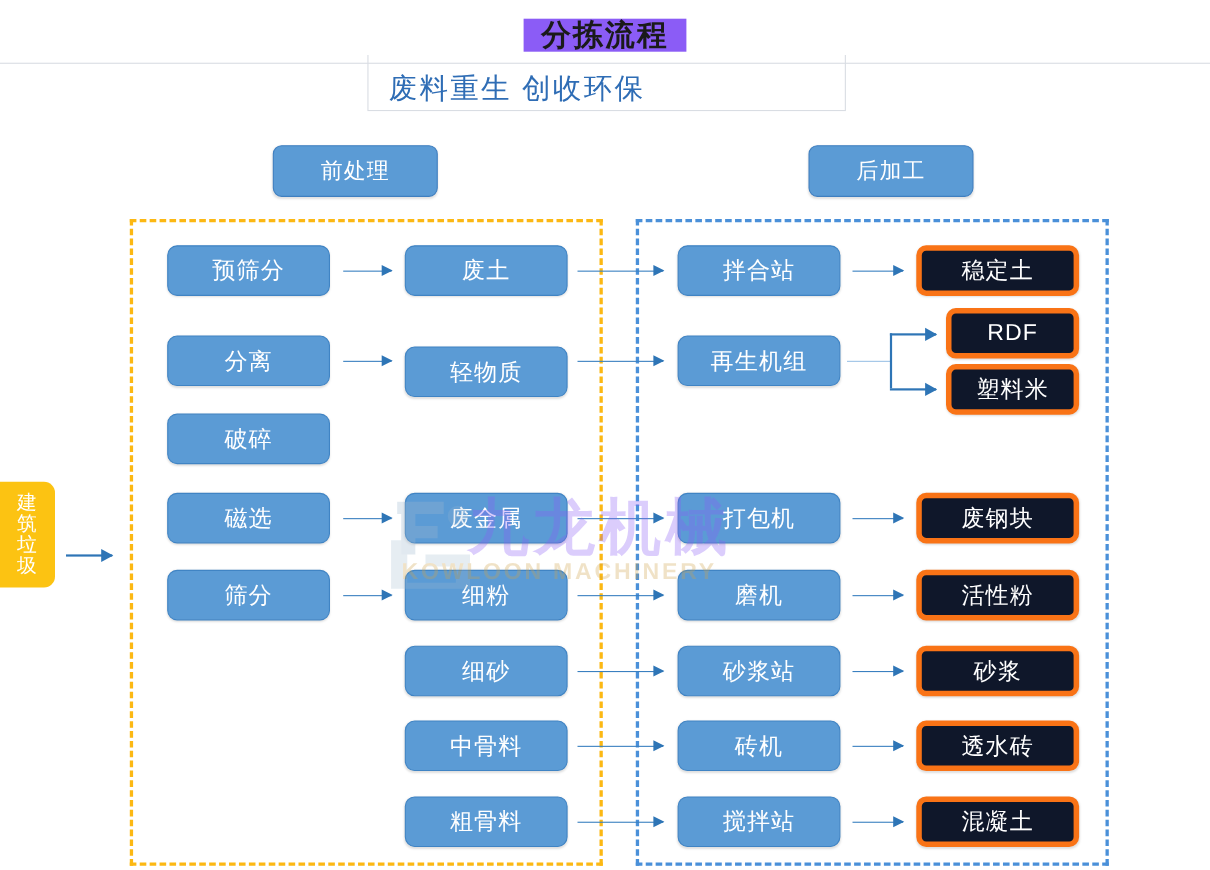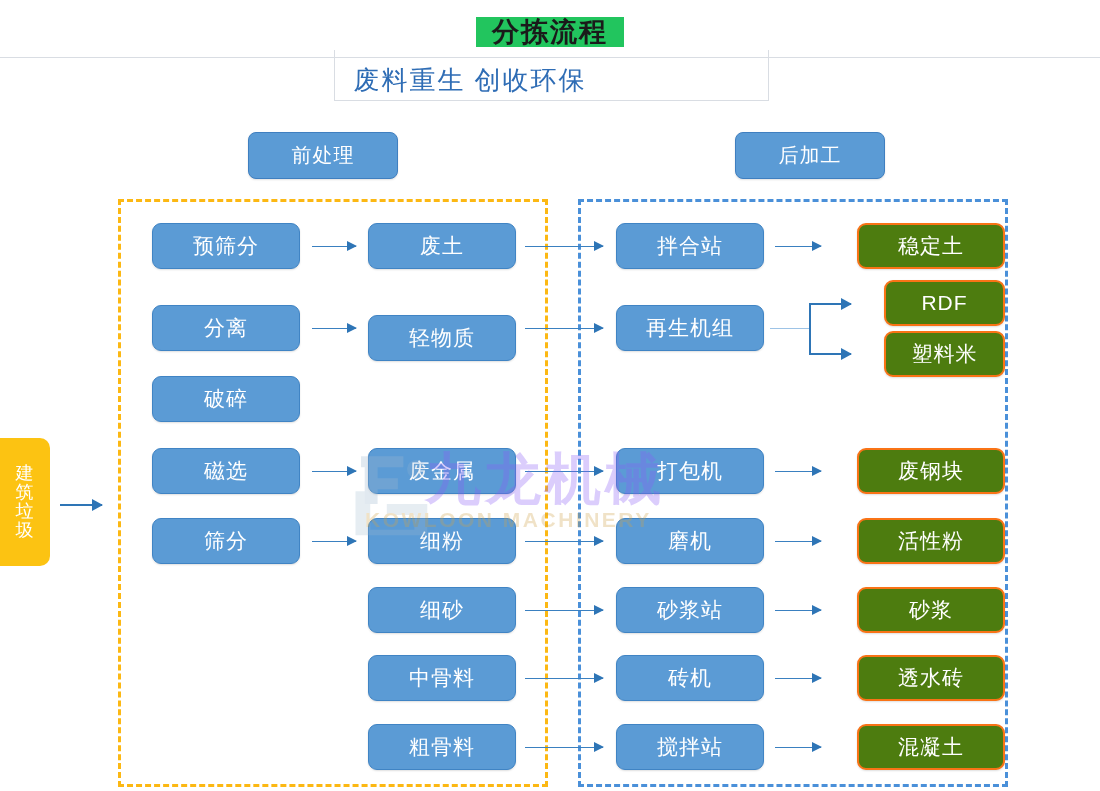--- a/index.html
+++ b/index.html
@@ -18,21 +18,21 @@
   }
   .hdr-box{
     position:absolute;left:334px;top:26px;width:435px;height:75px;
     border:1px solid #d9dde3;box-sizing:border-box;background:transparent;
   }
   .hdr-title{
     position:absolute;left:0;top:14px;width:1100px;text-align:center;
     font-size:27px;font-weight:bold;color:#1a1a1a;letter-spacing:2px;
     background:#ffffff;
   }
-  .hdr-title span{background:#22c55e;padding:0 16px;margin-top:24px;}
+  .hdr-title span{background:#8b5cf6;padding:0 16px;margin-top:24px;}
   .hdr-sub{
     position:absolute;left:0;top:63px;width:940px;text-align:center;
     font-size:26px;color:#2f6db5;letter-spacing:2px;
   }
   .hdr-sub span{background:#ffffff;padding:0 14px;}
 
   
   .stage{
     position:absolute;height:45px;border-radius:8px;
     background:#5b9bd5;border:1px solid #3f7fc0;
@@ -46,38 +46,38 @@
 
   
   .region{position:absolute;box-sizing:border-box;}
   #region-pre{left:118px;top:199px;width:430px;height:588px;
     border:3px dashed #fcb813;}
   #region-post{left:578px;top:199px;width:430px;height:588px;
     border:3px dashed #4a90d9;}
 
   
   .input-box{
-    position:absolute;left:0px;top:438px;width:50px;height:128px;
+    position:absolute;left:0px;top:438px;width:50px;height:96px;
     background:#fcc312;border-radius:0 10px 10px 0;
     color:#ffffff;font-size:18px;line-height:1.07;
     display:flex;align-items:center;justify-content:center;
     text-align:center;letter-spacing:1px;
   }
   .input-box .vtxt{width:24px;word-break:break-all;}
 
   
   .node{
     position:absolute;height:46px;border-radius:9px;
     display:flex;align-items:center;justify-content:center;
     color:#ffffff;font-size:21px;letter-spacing:1px;
     box-sizing:border-box;
     box-shadow:0 1px 2px rgba(0,0,0,.13);
   }
   .node.light{background:#5b9bd5;border:1px solid #4084c4;}
-  .node.dark{background:#4d7c0f;border:2px solid #f97316;margin-left:24px;}
+  .node.dark{background:#0f172a;border:5px solid #f97316;}
 
   .c1{left:152px;width:148px;}
   .c2{left:368px;width:148px;}
   .c3{left:616px;width:148px;}
   .c4{left:833px;width:148px;}
   .c4b{left:860px;width:121px;}
 
   
   .arrow{position:absolute;height:2px;background:#2e75b6;}
   .arrow::after{

